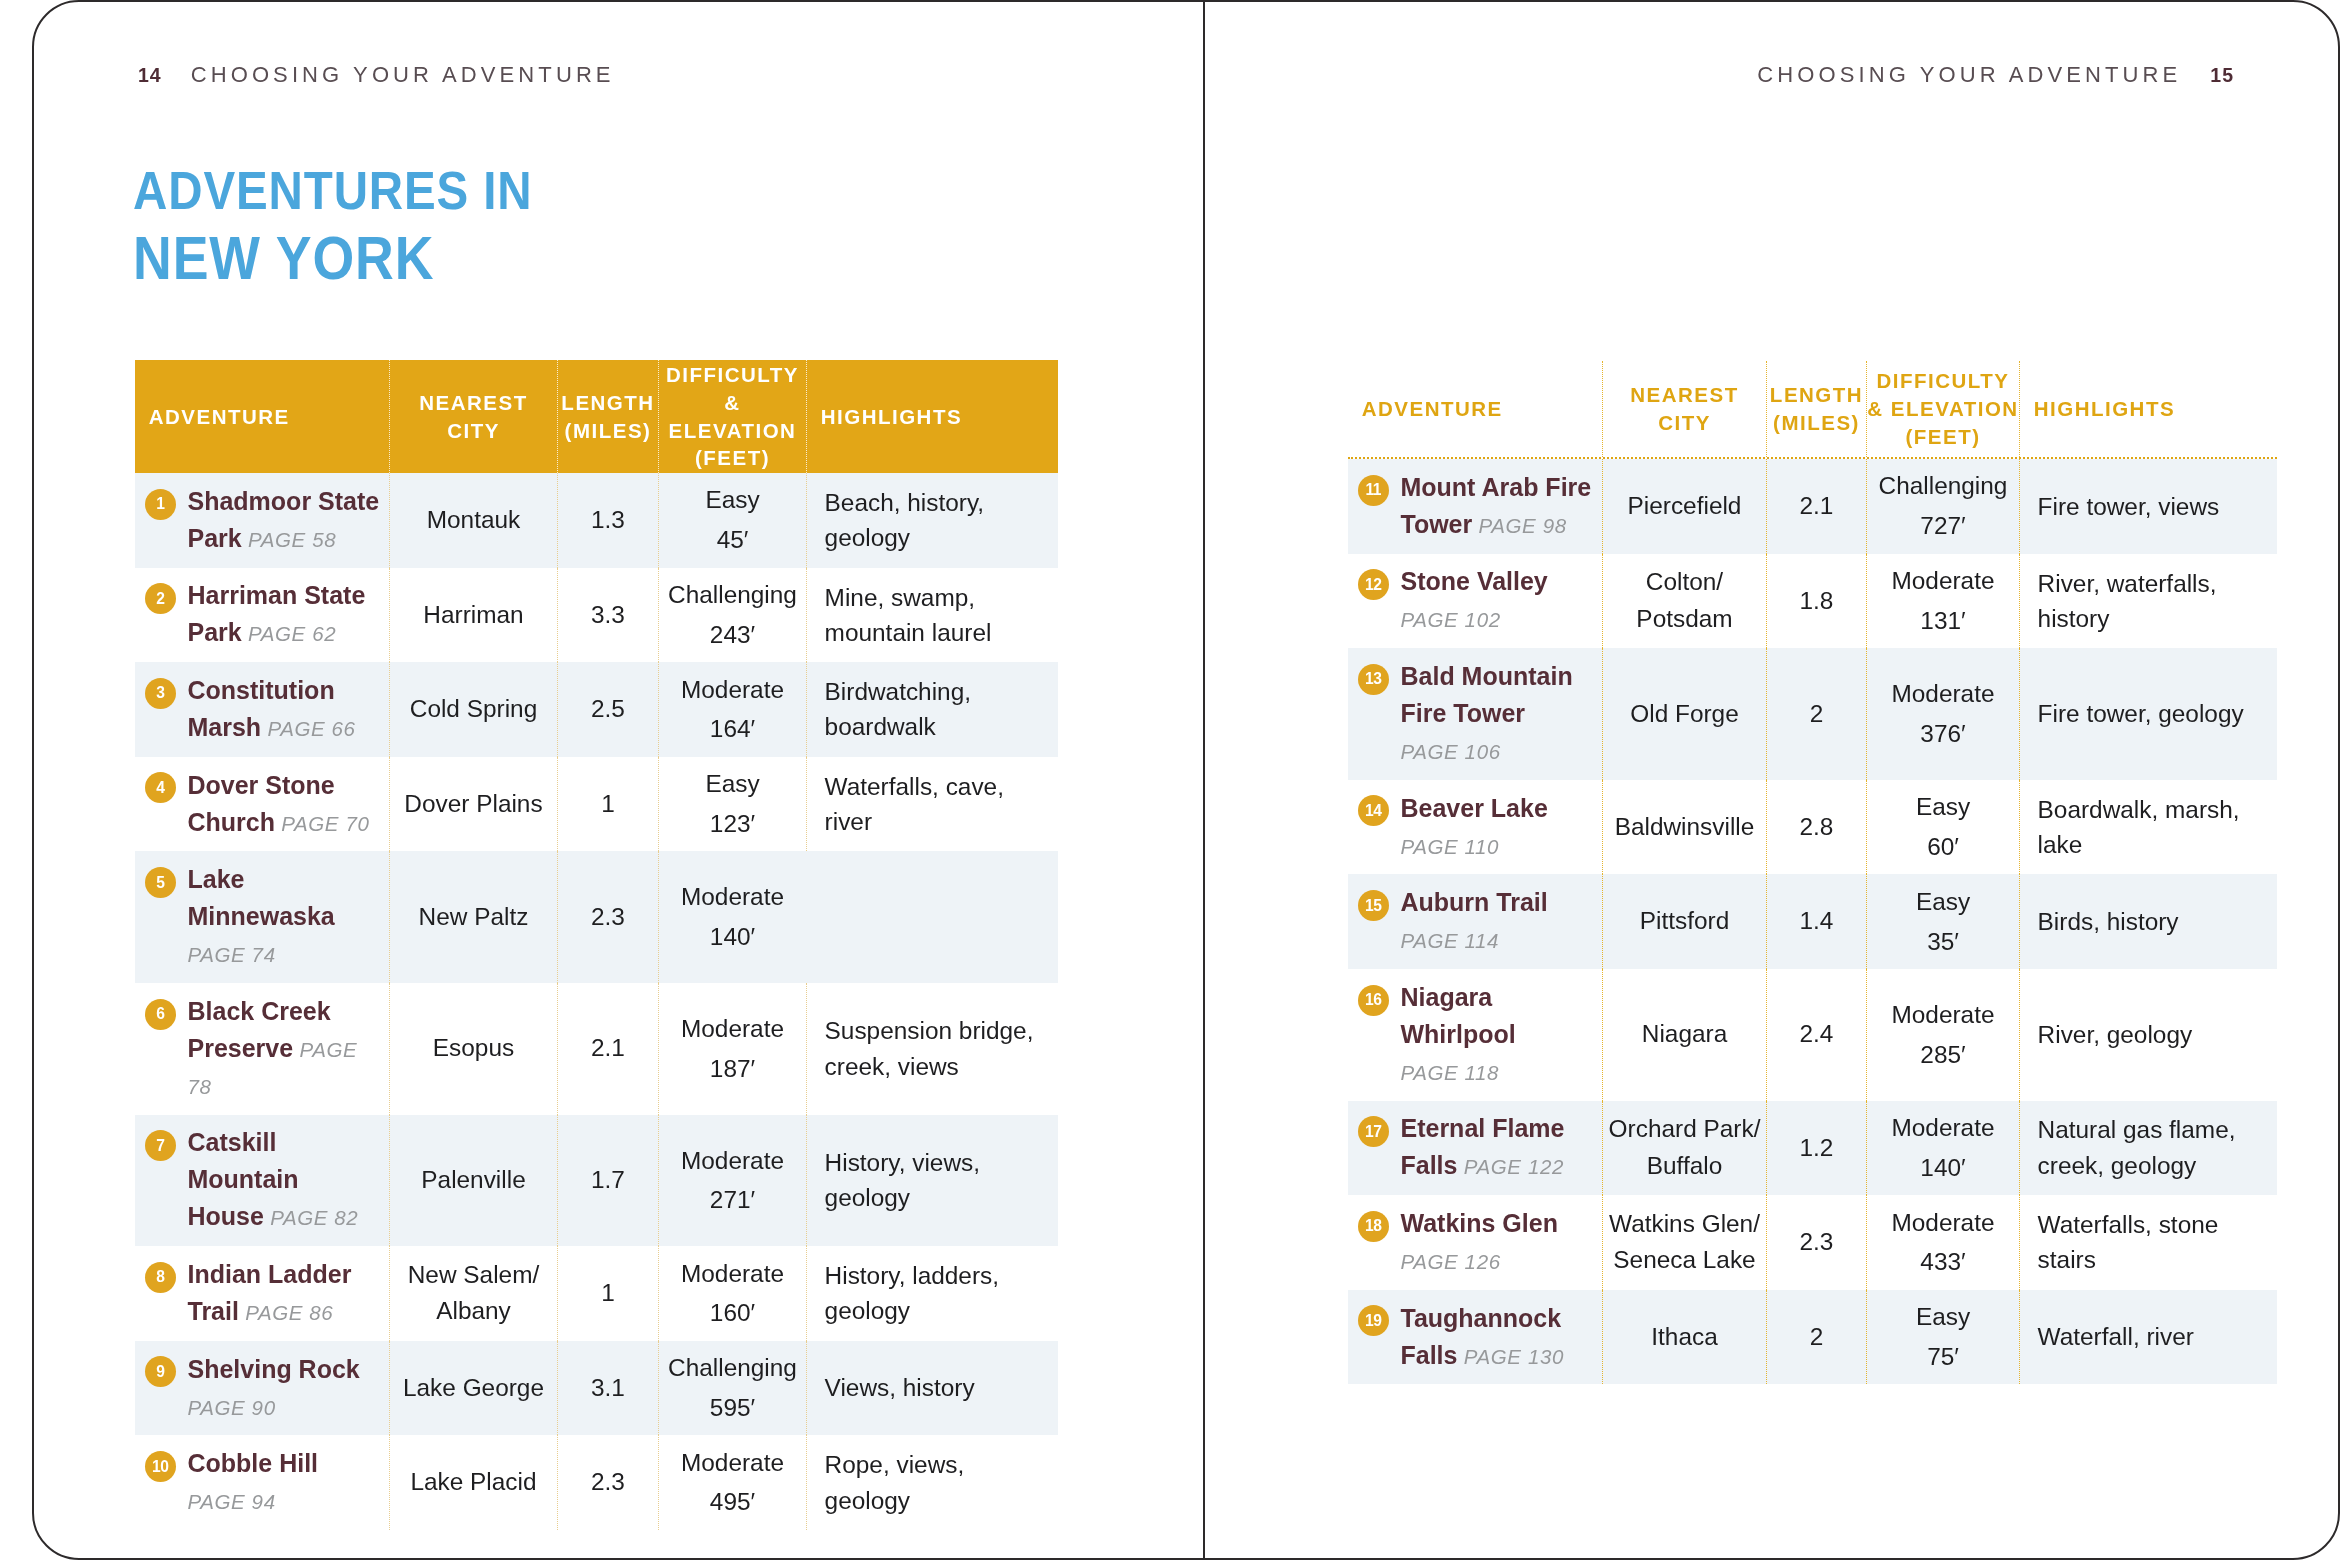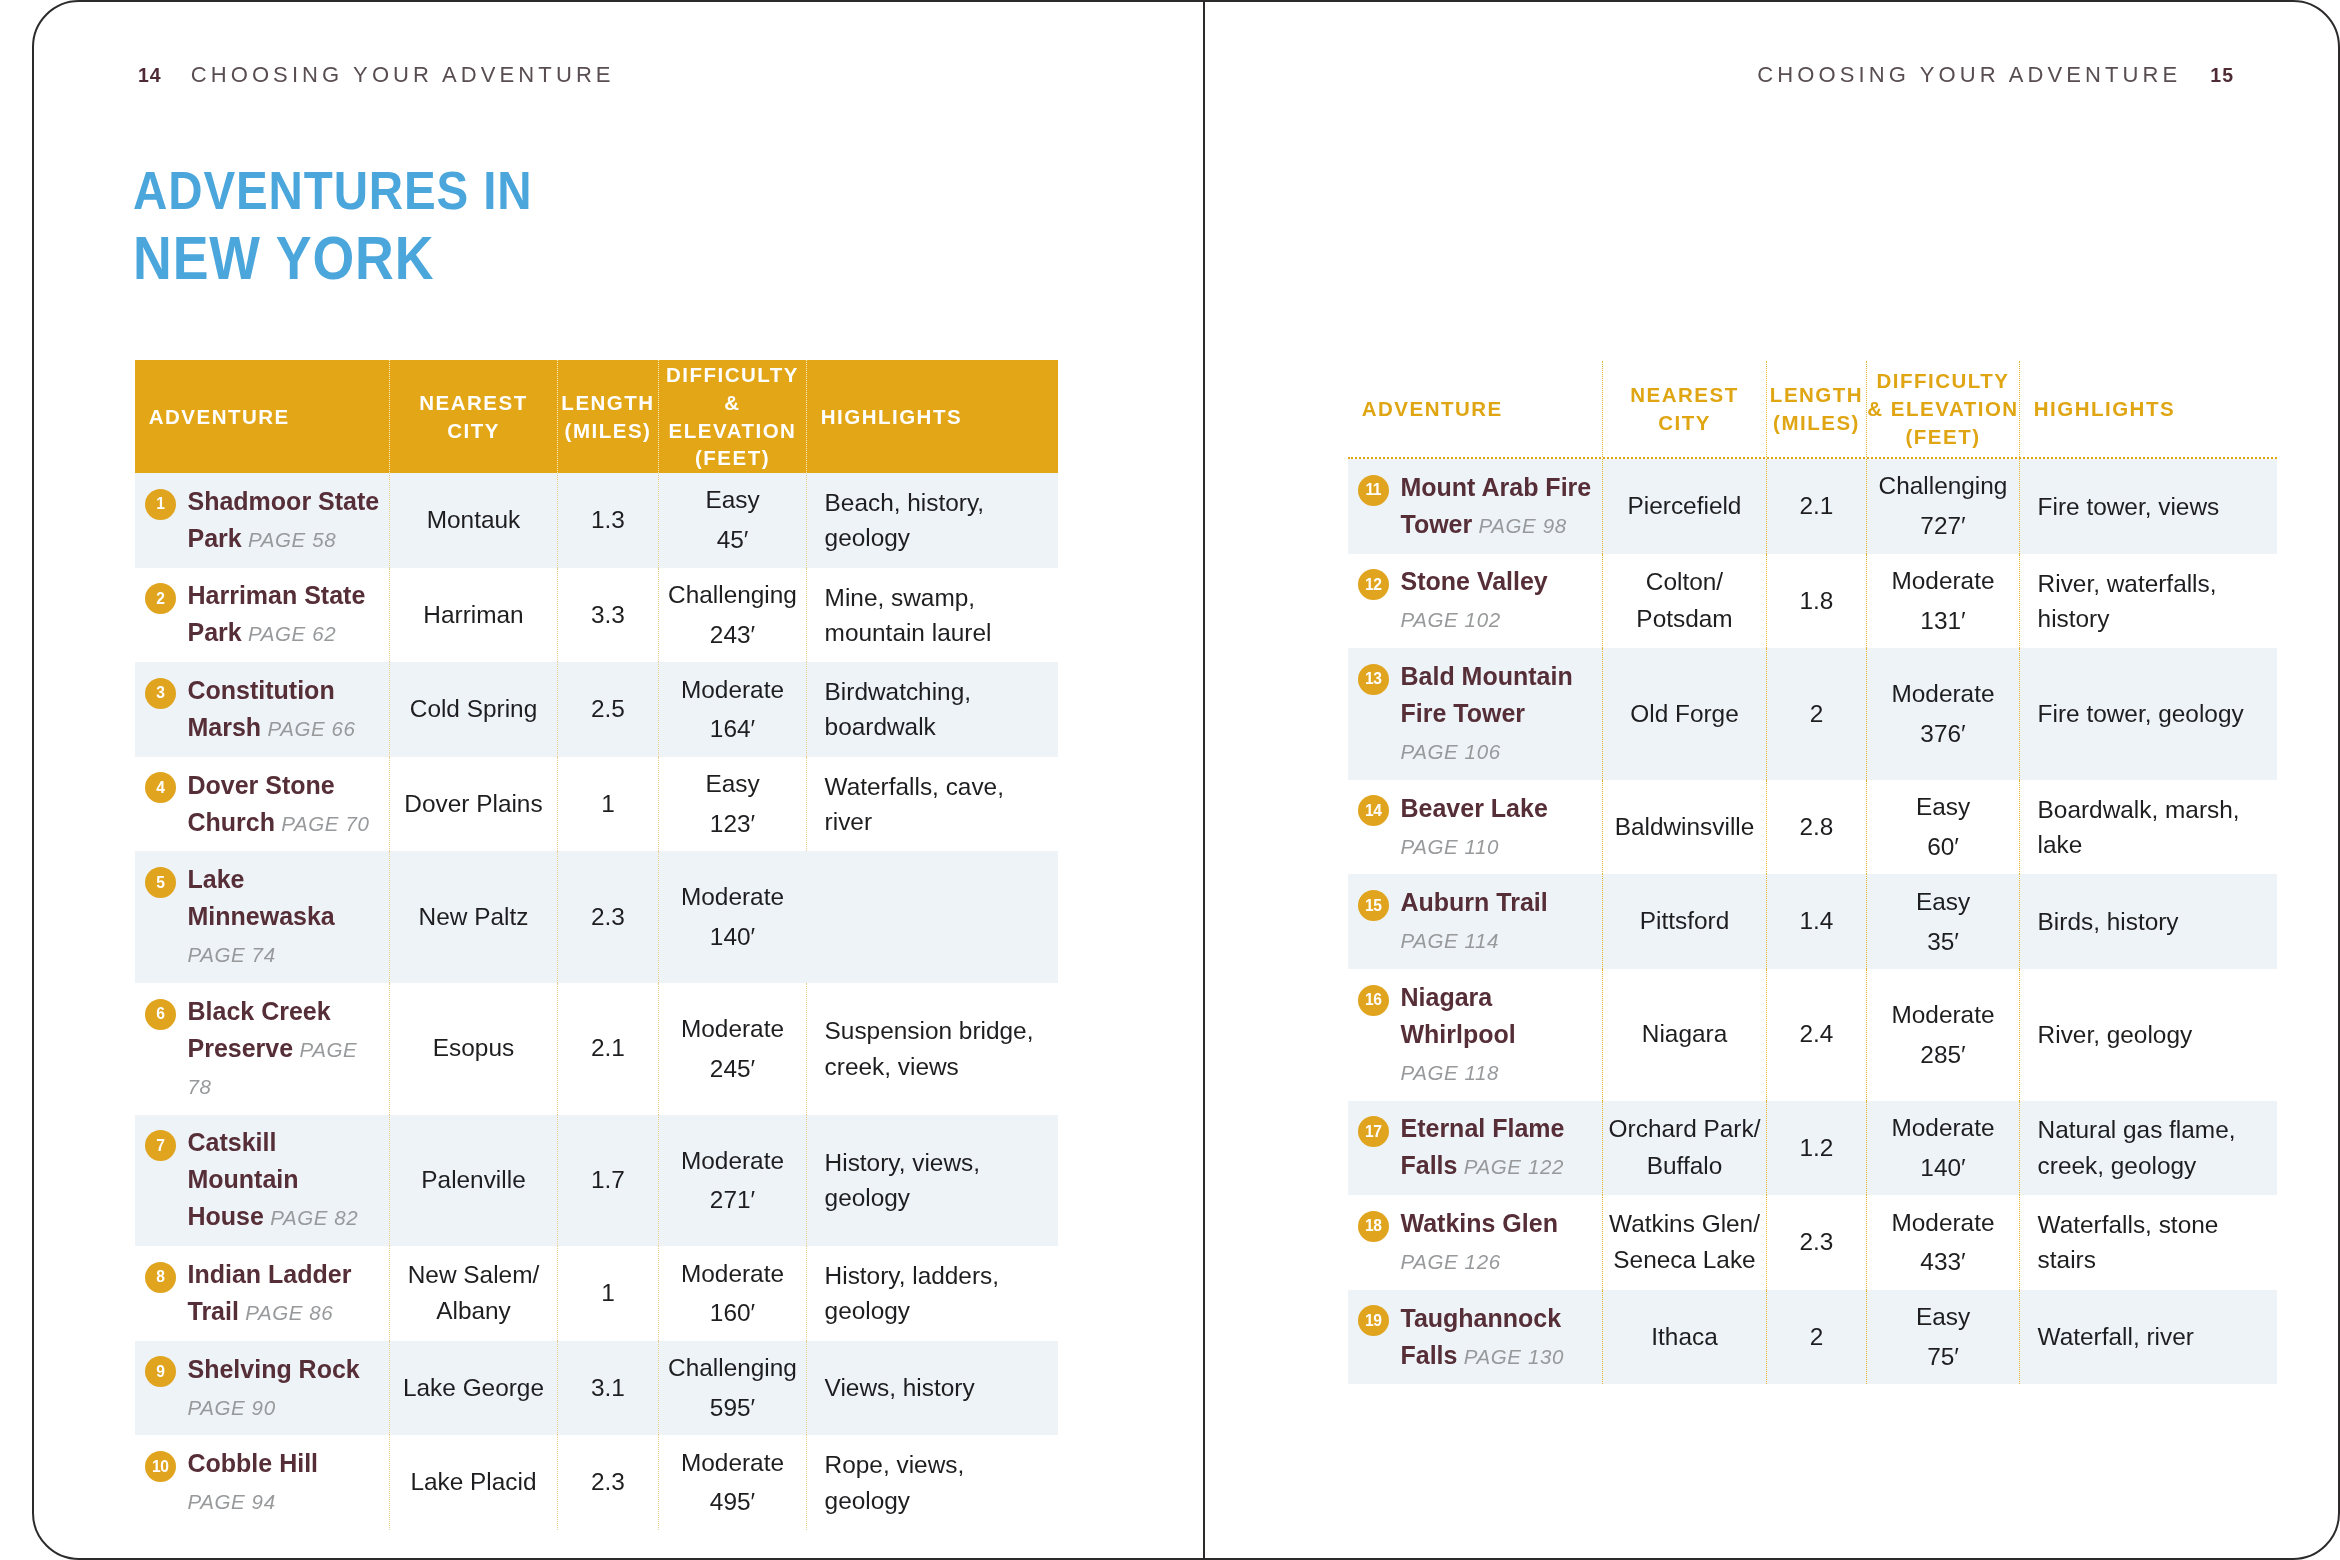--- a/index.html
+++ b/index.html
@@ -188,21 +188,21 @@
           <span class="adv-inner">
             <span class="badge">6</span>
             <span class="adv-text"><span class="adv-name">Black Creek
 Preserve</span><span class="adv-page"> PAGE 78</span></span>
           </span>
         </div>
         <div class="cell c-city">Esopus</div>
         <div class="cell c-len">2.1</div>
         <div class="cell c-diff">
           <span class="diff-level">Moderate</span>
-          <span class="diff-elev">245′</span>
+          <span class="diff-elev">187′</span>
         </div>
         <div class="cell c-high">Suspension bridge,
 creek, views</div>
       </div>
 
       <div class="t-row">
         <div class="cell c-adv">
           <span class="adv-inner">
             <span class="badge">7</span>
             <span class="adv-text"><span class="adv-name">Catskill Mountain

